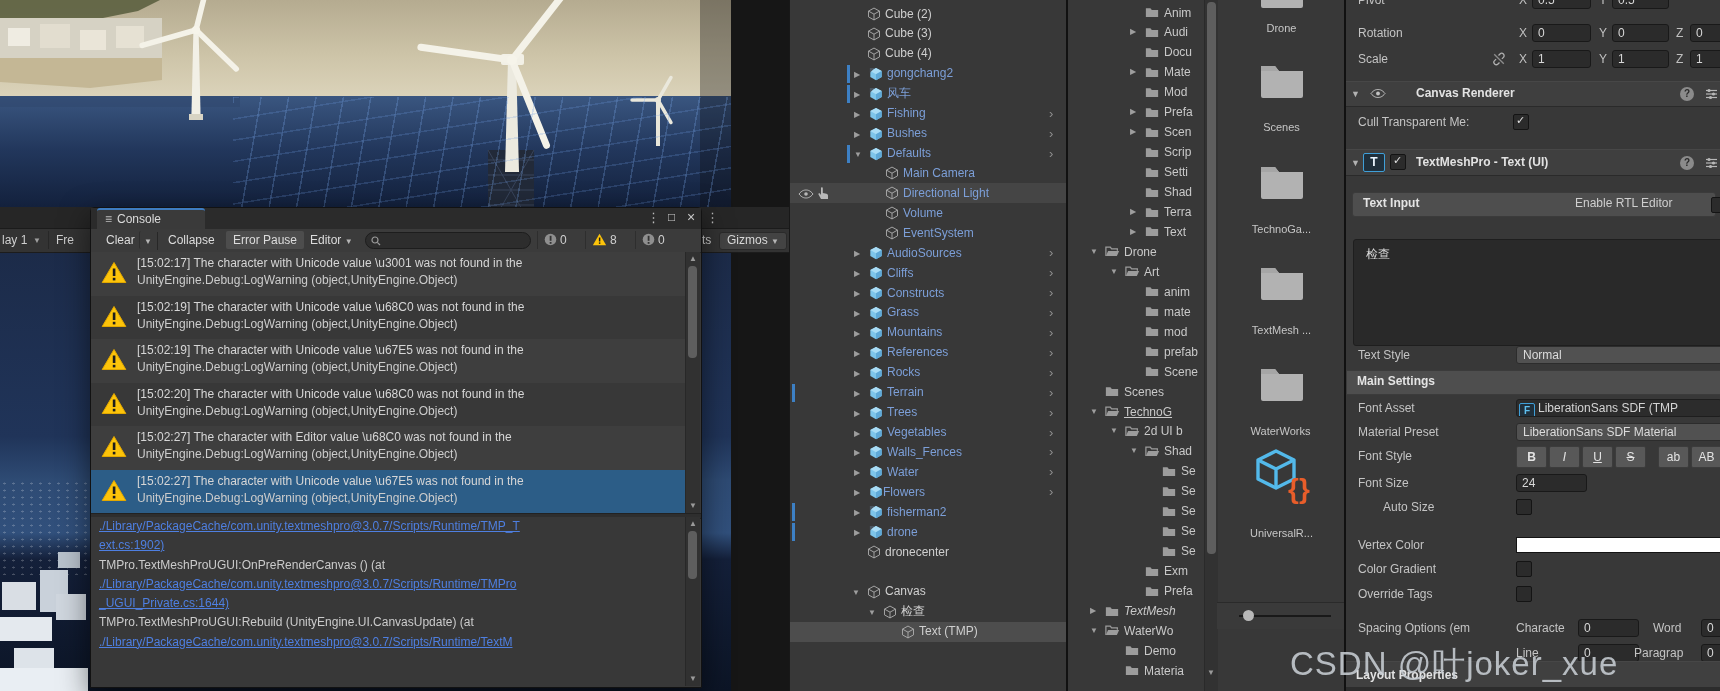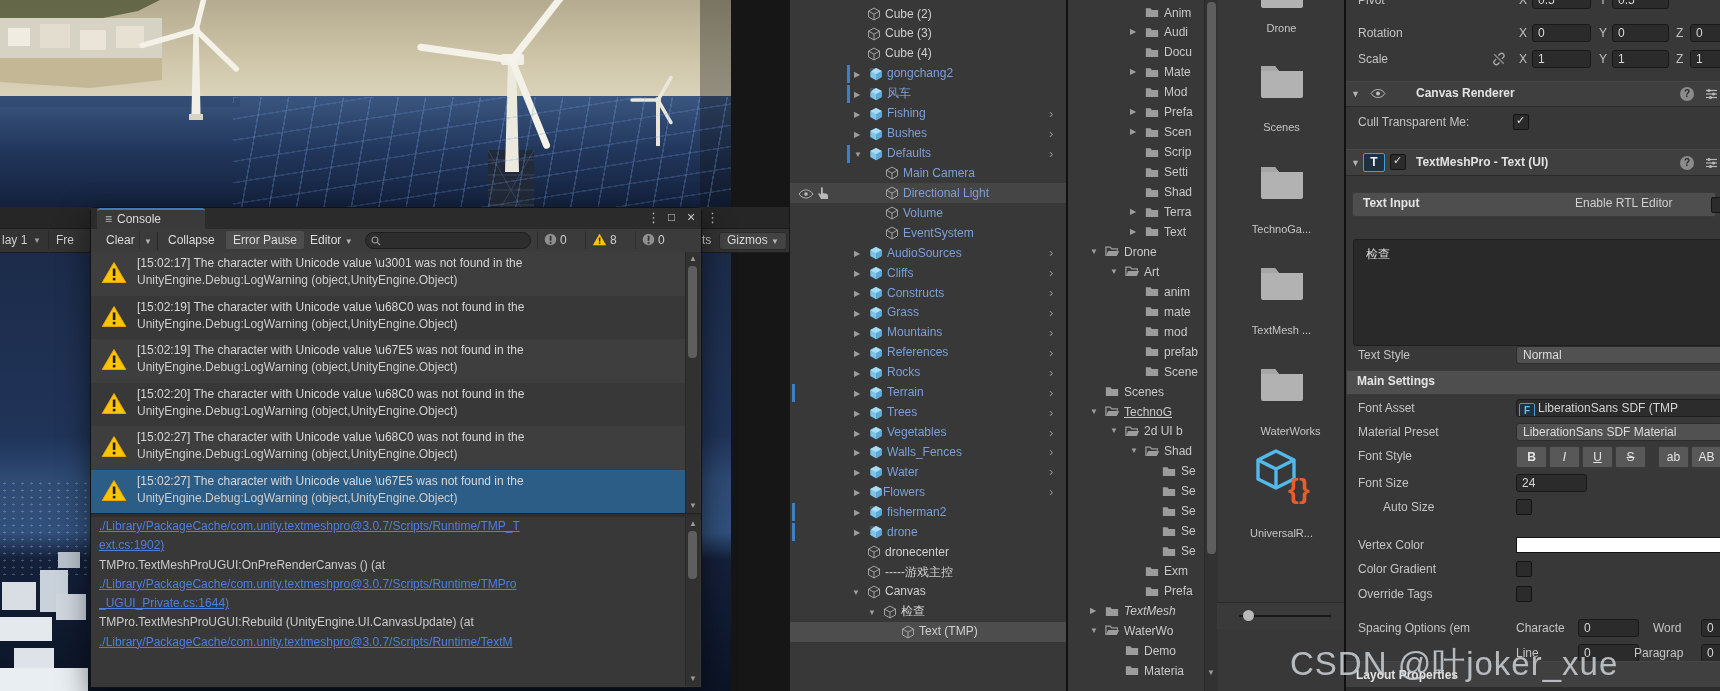--- a/index.html
+++ b/index.html
@@ -467,27 +467,20 @@
           </svg></span>
         <span class="hlabel tblue" style="left: 97px;">drone</span>
       </div>
       <div class="hrow" style="top: 542.11px;">
         <span class="hicon" style="left: 77px;"><svg width="14" height="14" viewBox="0 0 16 16">
             <path d="M8 1.2 14.3 4.7V11.3L8 14.8 1.7 11.3V4.7Z" fill="none" stroke="#b2b2b2"></path>
             <path d="M1.7 4.7 8 8.2 14.3 4.7M8 8.2V14.8" fill="none" stroke="#b2b2b2"></path>
           </svg></span>
         <span class="hlabel tgray" style="left: 95px;">dronecenter</span>
       </div>
-      <div class="hrow" style="top: 562.04px;">
-        <span class="hicon" style="left: 77px;"><svg width="14" height="14" viewBox="0 0 16 16">
-            <path d="M8 1.2 14.3 4.7V11.3L8 14.8 1.7 11.3V4.7Z" fill="none" stroke="#b2b2b2"></path>
-            <path d="M1.7 4.7 8 8.2 14.3 4.7M8 8.2V14.8" fill="none" stroke="#b2b2b2"></path>
-          </svg></span>
-        <span class="hlabel tgray" style="left: 95px;">-----游戏主控</span>
-      </div>
       <div class="hrow" style="top: 581.97px;">
         <span class="harr" style="left: 62px;">▼</span>
         <span class="hicon" style="left: 77px;"><svg width="14" height="14" viewBox="0 0 16 16">
             <path d="M8 1.2 14.3 4.7V11.3L8 14.8 1.7 11.3V4.7Z" fill="none" stroke="#b2b2b2"></path>
             <path d="M1.7 4.7 8 8.2 14.3 4.7M8 8.2V14.8" fill="none" stroke="#b2b2b2"></path>
           </svg></span>
         <span class="hlabel tgray" style="left: 95px;">Canvas</span>
       </div>
       <div class="hrow" style="top: 601.9px;">
         <span class="harr" style="left: 78px;">▼</span>
@@ -749,21 +742,21 @@
               <path d="M2 4h14l4 5h24v25a2 2 0 0 1-2 2H4a2 2 0 0 1-2-2Z" fill="#b2b2b2"></path>
               <path d="M2 4h14l4 5H2Z" fill="#a6a6a6"></path>
             </svg></span><span class="glabel" style="position: absolute; left: 0px; width: 129px; top: 57px;">TechnoGa...</span></div>
         <div class="gitem" style="top: 264px;"><span><svg width="46" height="38" viewBox="0 0 46 38">
               <path d="M2 4h14l4 5h24v25a2 2 0 0 1-2 2H4a2 2 0 0 1-2-2Z" fill="#b2b2b2"></path>
               <path d="M2 4h14l4 5H2Z" fill="#a6a6a6"></path>
             </svg></span><span class="glabel" style="position: absolute; left: 0px; width: 129px; top: 57px;">TextMesh ...</span></div>
         <div class="gitem" style="top: 365px;"><span><svg width="46" height="38" viewBox="0 0 46 38">
               <path d="M2 4h14l4 5h24v25a2 2 0 0 1-2 2H4a2 2 0 0 1-2-2Z" fill="#b2b2b2"></path>
               <path d="M2 4h14l4 5H2Z" fill="#a6a6a6"></path>
-            </svg></span><span class="glabel" style="position: absolute; left: 0px; width: 147px; top: 57px;">WaterWorks</span></div>
+            </svg></span><span class="glabel" style="position: absolute; left: 0px; width: 127px; top: 57px;">WaterWorks</span></div>
         <div class="gitem" style="top: 446px;"><span><svg width="58" height="58" viewBox="0 0 58 58">
               <g fill="none" stroke="#53b9ea" stroke-width="3.4" stroke-linejoin="round">
                 <path d="M23 5 41 14v19L23 42 5 33V14Z"></path>
                 <path d="M5 14l18 9 18-9M23 23v19"></path>
               </g>
               <text x="35" y="52" font-size="28" font-weight="bold" fill="#e85d2a" font-family="Liberation Sans,sans-serif">{}</text>
             </svg></span><span class="glabel" style="position: absolute; left: 0px; width: 129px; top: 78px;">UniversalR...</span></div>
       </div>
     <div id="grid-bottom">
       <div id="gslider"></div>
@@ -1015,21 +1008,21 @@
             </svg></span>
           <div class="l1">[15:02:20] The character with Unicode value \u68C0 was not found in the</div>
           <div class="l2">UnityEngine.Debug:LogWarning (object,UnityEngine.Object)</div>
         </div>
         <div class="crow even">
           <span class="wicon"><svg width="26" height="23" viewBox="0 0 26 23">
               <path d="M13 1.5 24.8 21.5H1.2Z" fill="#fdc40a" stroke="#e2a800" stroke-linejoin="round"></path>
               <rect x="11.8" y="7.5" width="2.6" height="7.5" fill="#1d1d1d"></rect>
               <rect x="11.8" y="16.8" width="2.6" height="2.6" fill="#1d1d1d"></rect>
             </svg></span>
-          <div class="l1">[15:02:27] The character with Unicode value \u68C0 was not found in the</div>
+          <div class="l1">[15:02:27] The character with Editor value \u68C0 was not found in the</div>
           <div class="l2">UnityEngine.Debug:LogWarning (object,UnityEngine.Object)</div>
         </div>
         <div class="crow sel">
           <span class="wicon"><svg width="26" height="23" viewBox="0 0 26 23">
               <path d="M13 1.5 24.8 21.5H1.2Z" fill="#fdc40a" stroke="#e2a800" stroke-linejoin="round"></path>
               <rect x="11.8" y="7.5" width="2.6" height="7.5" fill="#1d1d1d"></rect>
               <rect x="11.8" y="16.8" width="2.6" height="2.6" fill="#1d1d1d"></rect>
             </svg></span>
           <div class="l1">[15:02:27] The character with Unicode value \u67E5 was not found in the</div>
           <div class="l2">UnityEngine.Debug:LogWarning (object,UnityEngine.Object)</div>

